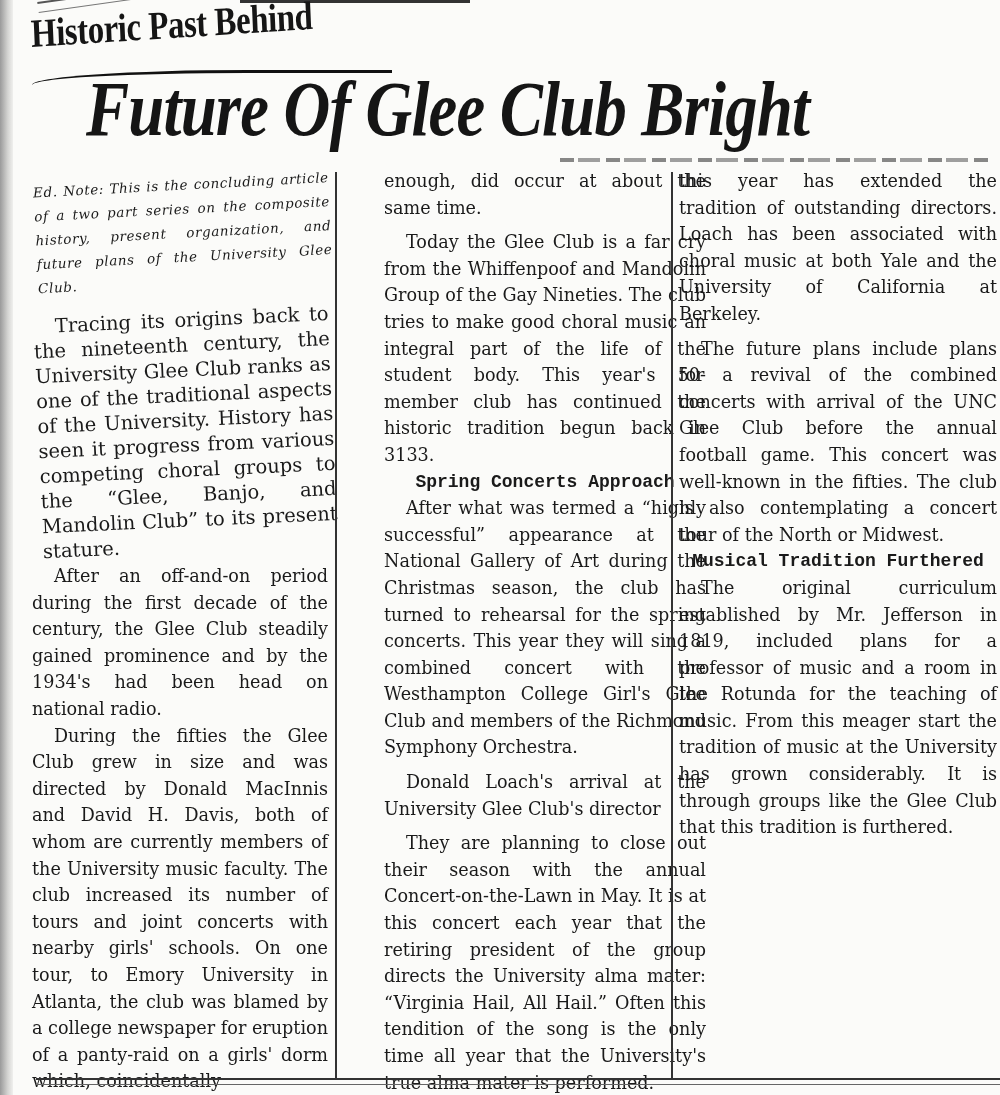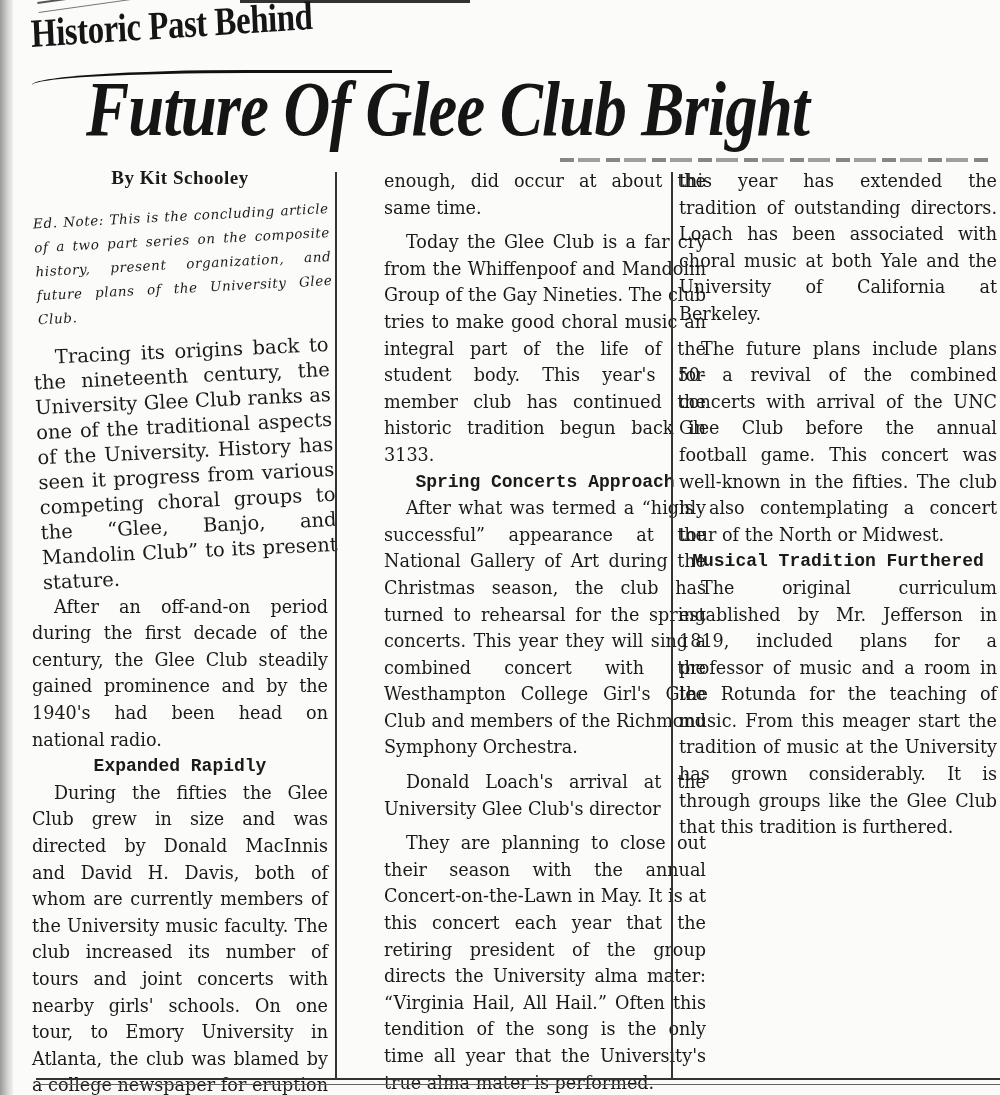--- a/index.html
+++ b/index.html
@@ -78,27 +78,25 @@
 <div class="left-edge"></div>
 <div class="top-rule"></div>
 <div class="top-dash"></div>
 
 <div class="kicker">Historic Past Behind</div>
 <div class="kicker-rule"></div>
 <div class="headline">Future Of Glee Club Bright</div>
 <div class="smear"></div>
 
 <div class="col col1">
-  <div class="byline">By Kit Schooley</div>
   <div class="ednote">Ed. Note: This is the concluding article of a two part series on the composite history, present organization, and future plans of the University Glee Club.</div>
   <div class="tilted">
     <p class="lead">Tracing its origins back to the nineteenth century, the University Glee Club ranks as one of the traditional aspects of the University. History has seen it progress from various competing choral groups to the “Glee, Banjo, and Mandolin Club” to its present stature.</p>
   </div>
-  <p class="gap">After an off-and-on period during the first decade of the century, the Glee Club steadily gained prominence and by the 1940's had been head on national radio.</p>
-  <p class="subhead">Expanded Rapidly</p>
+  <p class="gap">After an off-and-on period during the first decade of the century, the Glee Club steadily gained prominence and by the 1934's had been head on national radio.</p>
   <p>During the fifties the Glee Club grew in size and was directed by Donald MacInnis and David H. Davis, both of whom are currently members of the University music faculty. The club increased its number of tours and joint concerts with nearby girls' schools. On one tour, to Emory University in Atlanta, the club was blamed by a college newspaper for eruption of a panty-raid on a girls' dorm which, coincidentally</p>
 </div>
 
 <div class="vrule" style="left:335px; top:172px; height:906px;"></div>
 
 <div class="col col2">
   <p style="text-indent:0">enough, did occur at about the same time.</p>
   <p class="gap">Today the Glee Club is a far cry from the Whiffenpoof and Mandolin Group of the Gay Nineties. The club tries to make good choral music an integral part of the life of the student body. This year's 50-member club has continued the historic tradition begun back in 3133.</p>
   <p class="subhead">Spring Concerts Approach</p>
   <p>After what was termed a “highly successful” appearance at the National Gallery of Art during the Christmas season, the club has turned to rehearsal for the spring concerts. This year they will sing a combined concert with the Westhampton College Girl's Glee Club and members of the Richmond Symphony Orchestra.</p>

